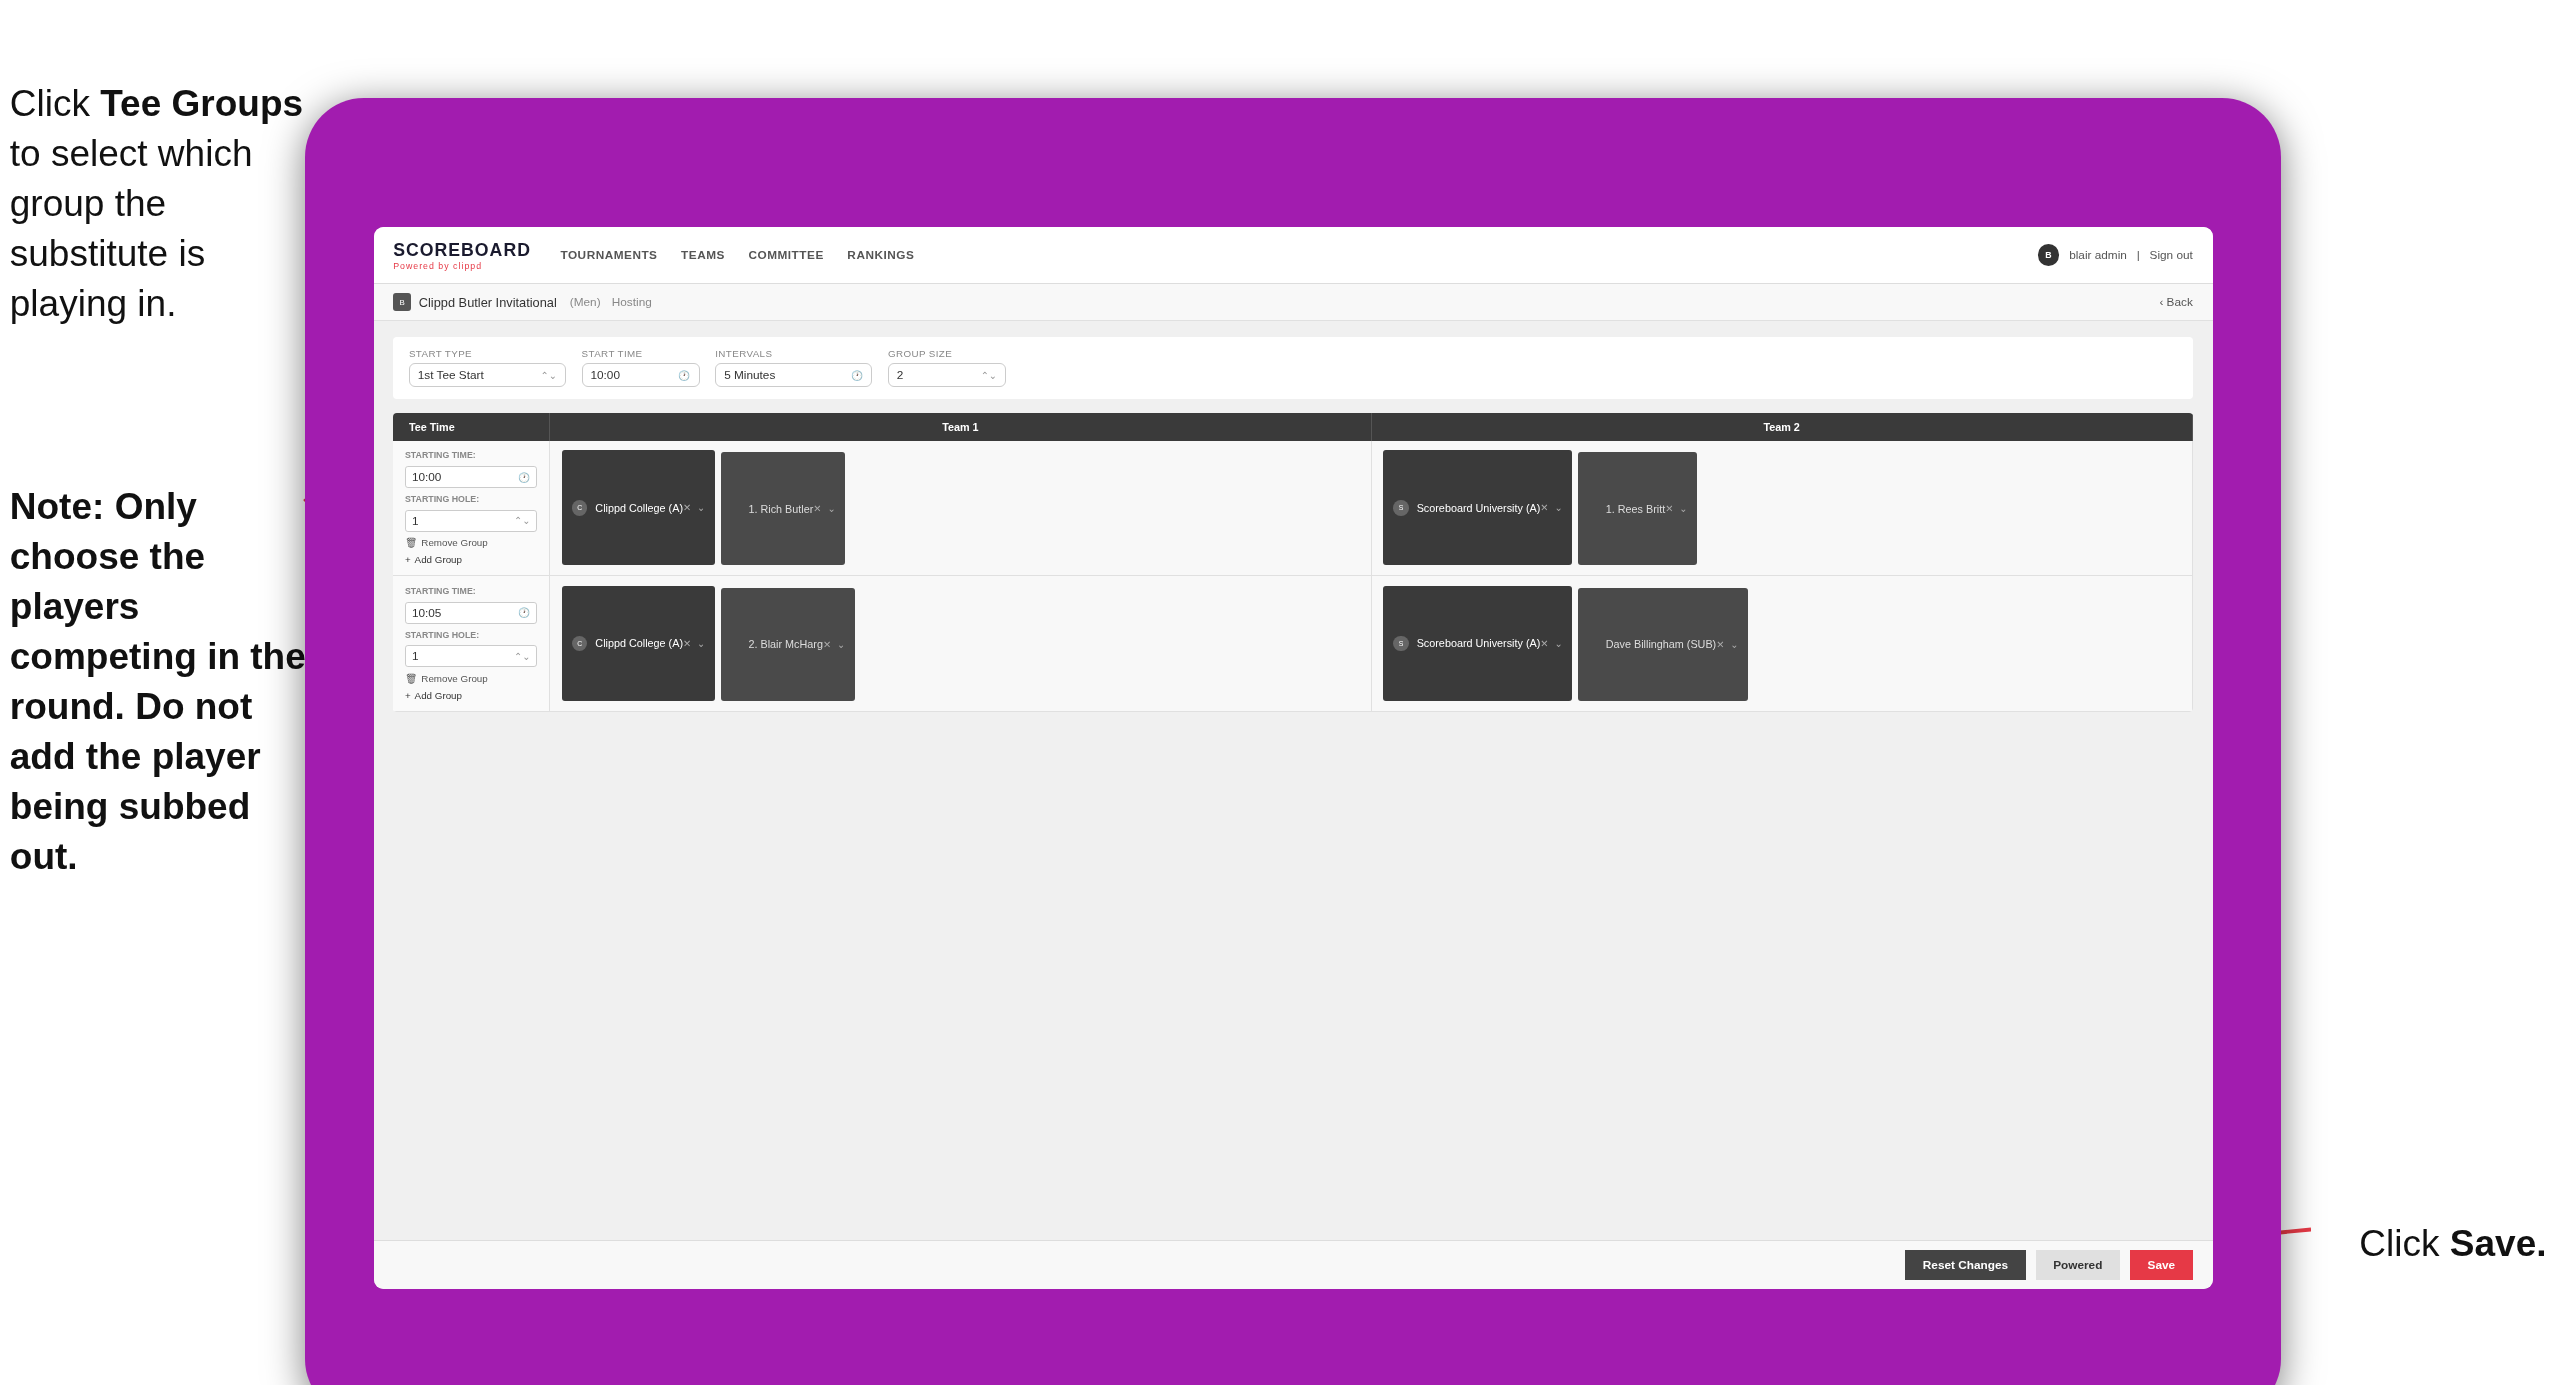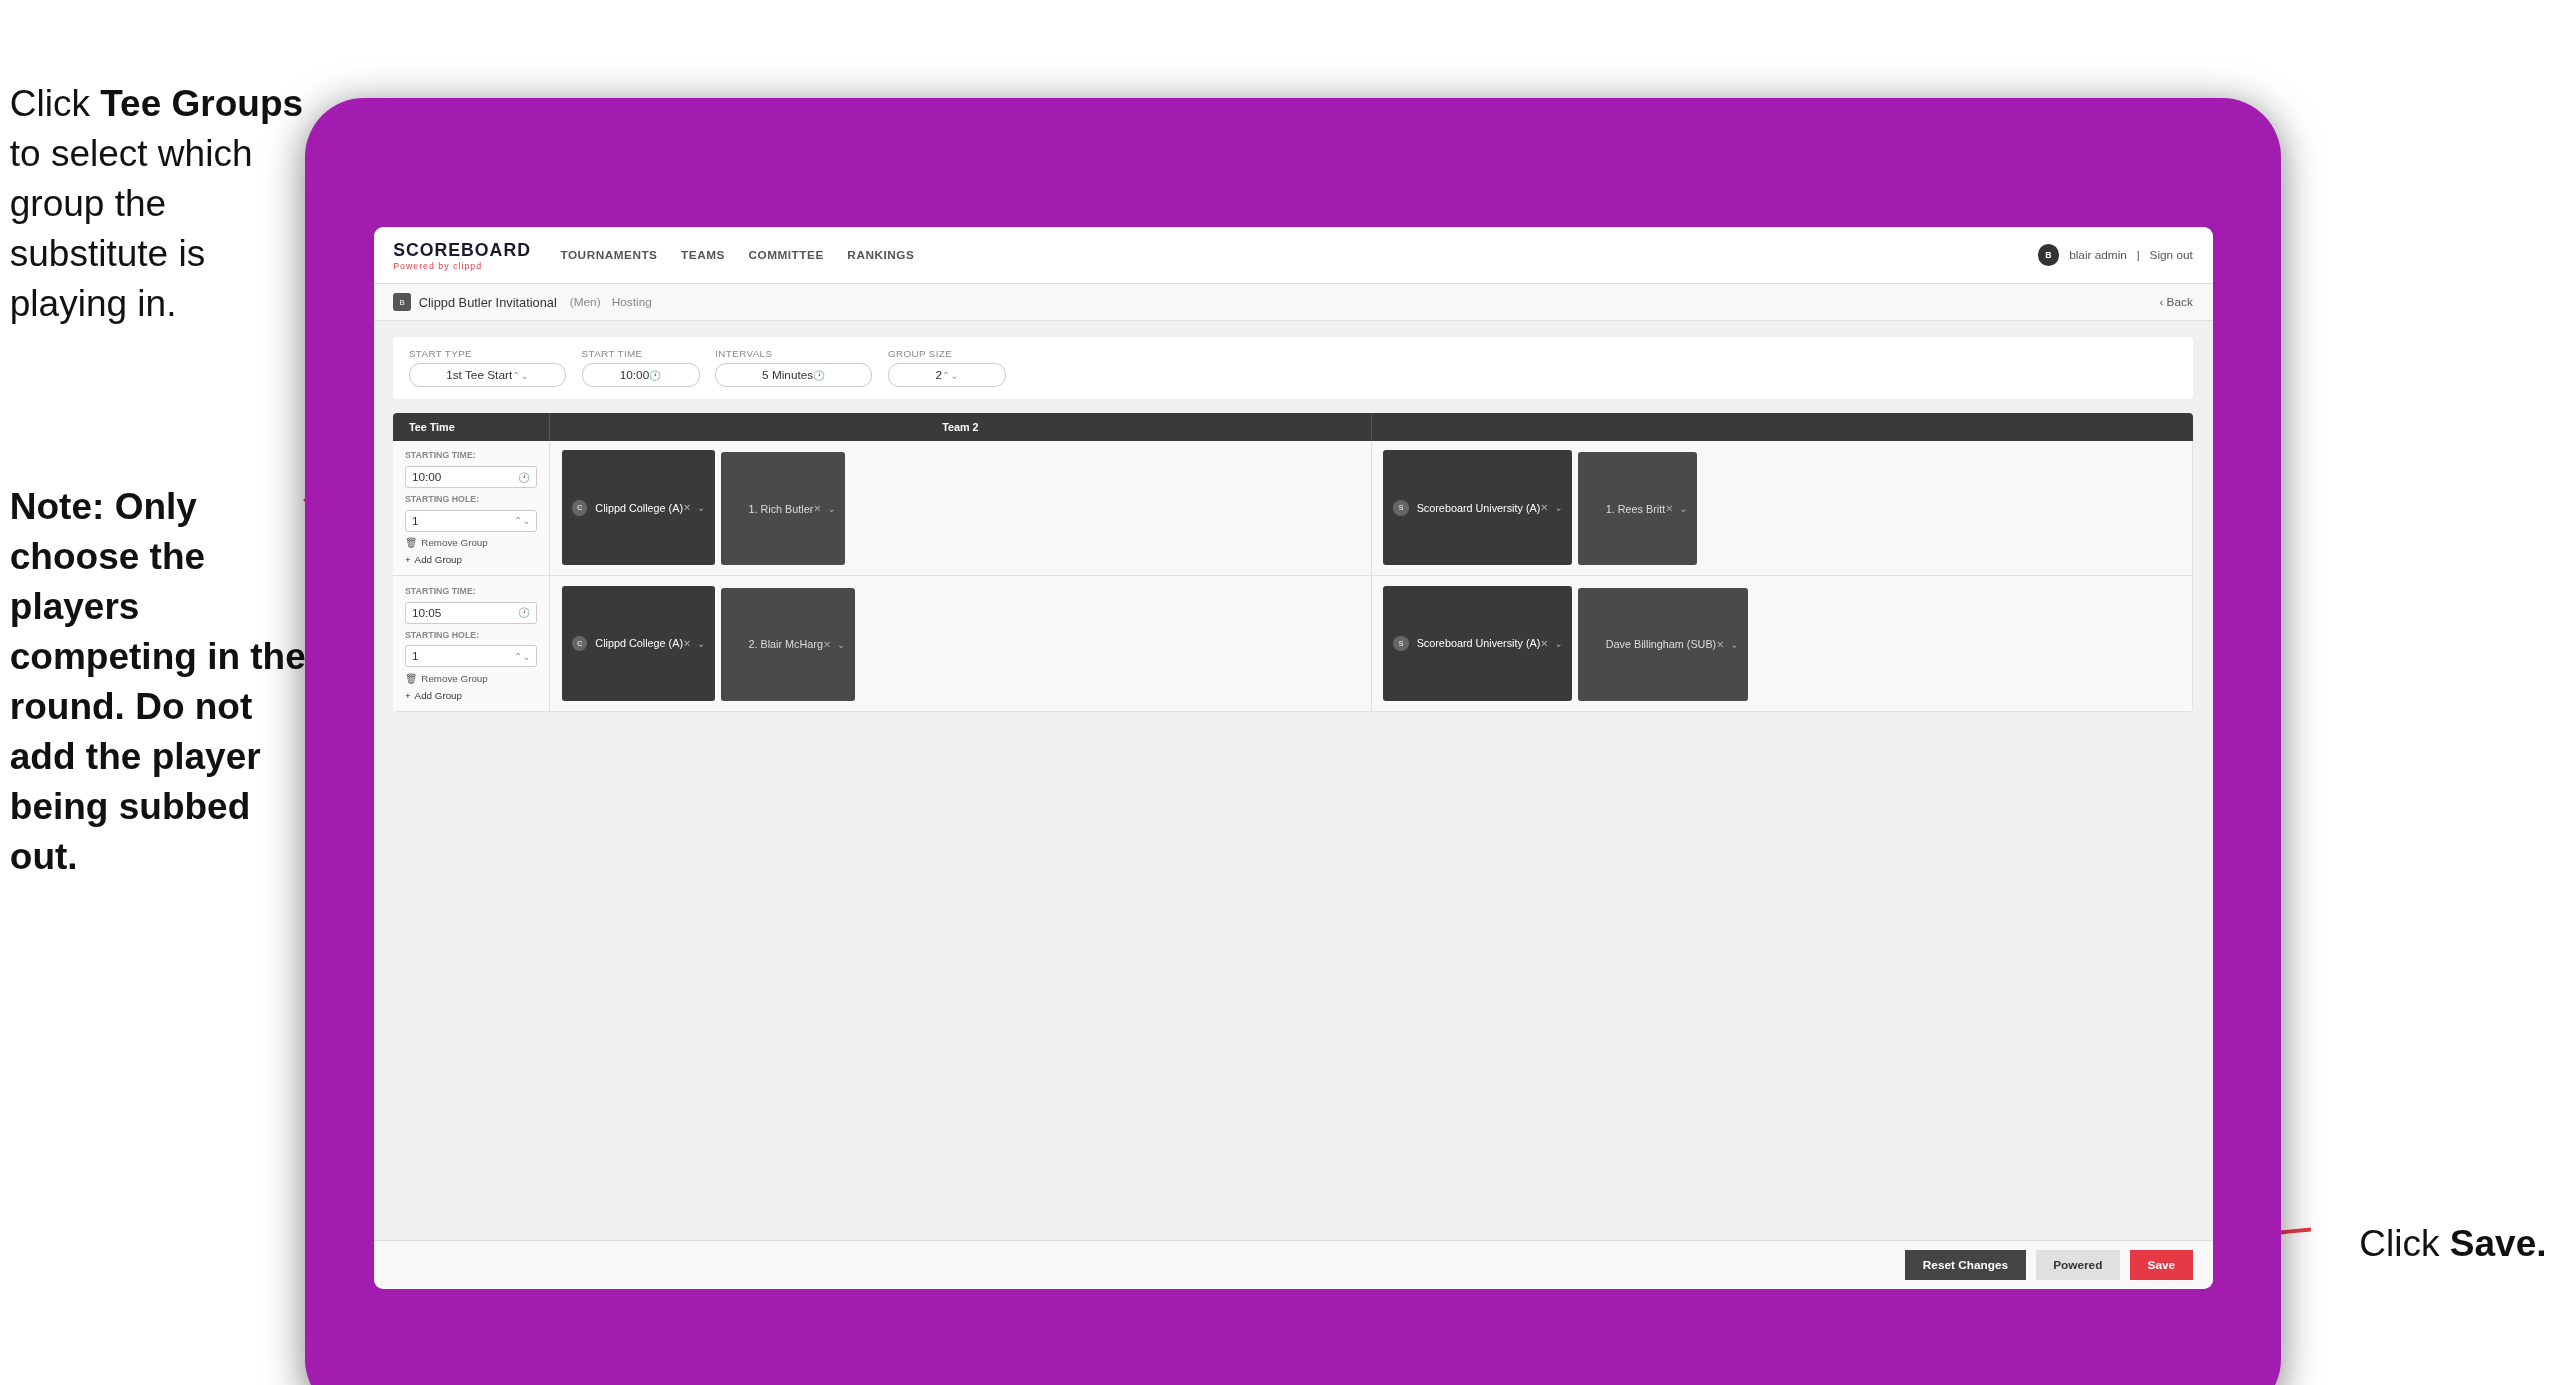--- a/index.html
+++ b/index.html
@@ -185,27 +185,27 @@
       font-size: 9.8px;
       color: #888;
       font-weight: 500;
       text-transform: uppercase;
       letter-spacing: 0.4px;
     }
     .setting-input {
       display: flex;
       align-items: center;
       border: 1px solid #ccc;
-      border-radius: 11px;
+      border-radius: 6px;
       padding: 3.9px 7.9px;
       font-size: 11.8px;
       color: #333;
       background: white;
       min-width: 118px;
-      justify-content: center;
+      justify-content: space-between;
     }
     .setting-input-wide { min-width: 157px; }
     .spinner-icon { color: #999; font-size: 9.8px; }
 
     
     .tee-table {
       background: white;
       border-radius: 3.9px;
       overflow: hidden;
     }
@@ -473,20 +473,21 @@
             <span>2</span>
             <span class="spinner-icon">⌃⌄</span>
           </div>
         </div>
       </div>
 
       <div class="tee-table">
 
         <div class="tee-table-header">
           <div class="tee-header-cell">Tee Time</div>
+          <div class="tee-header-cell">Team 1</div>
           <div class="tee-header-cell">Team 2</div>
         </div>
 
         <div class="group-row">
           <div class="group-left">
             <span class="group-left-label">STARTING TIME:</span>
             <div class="group-time-input">
               <span>10:00</span>
               <span class="spinner-icon">🕐</span>
             </div>

